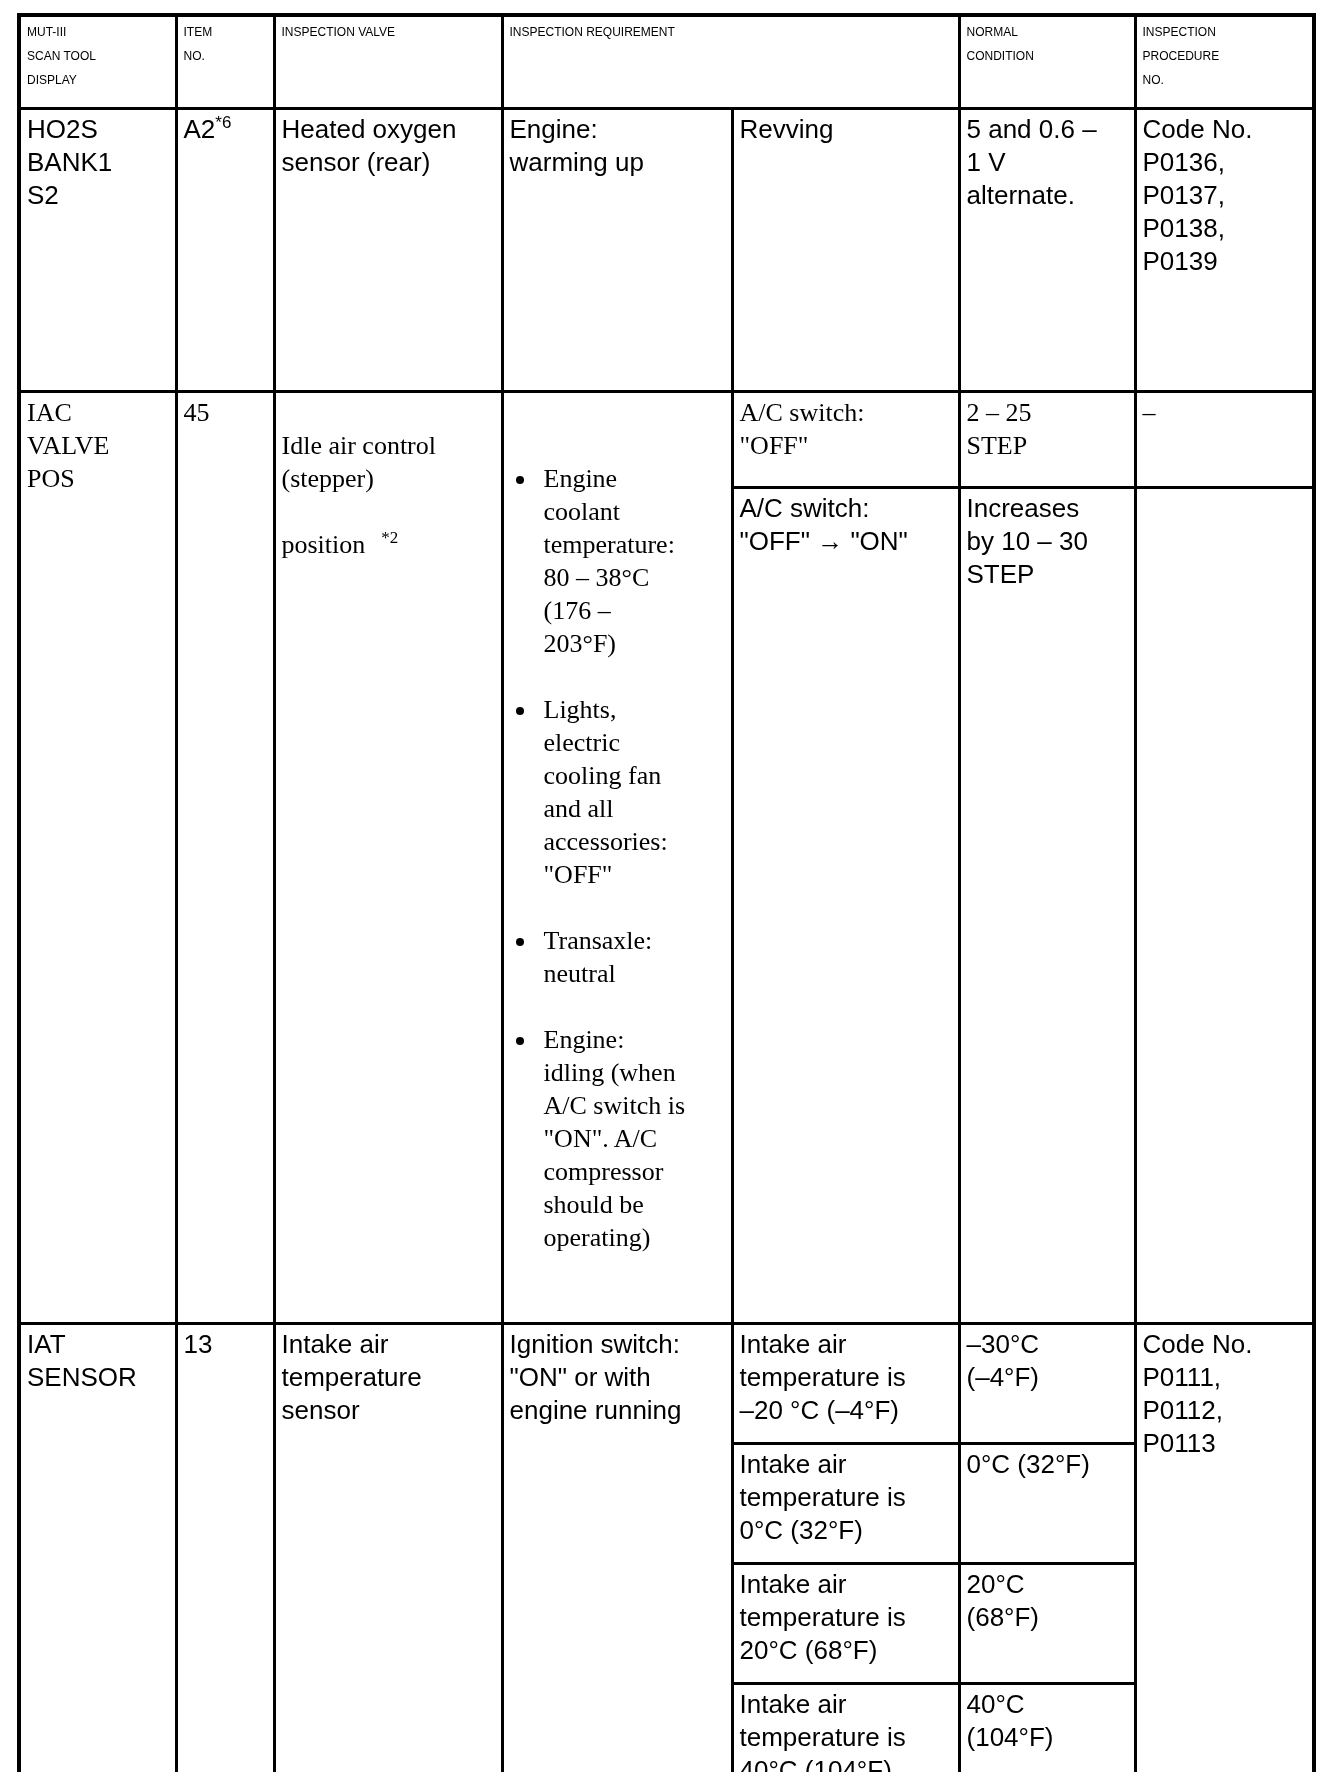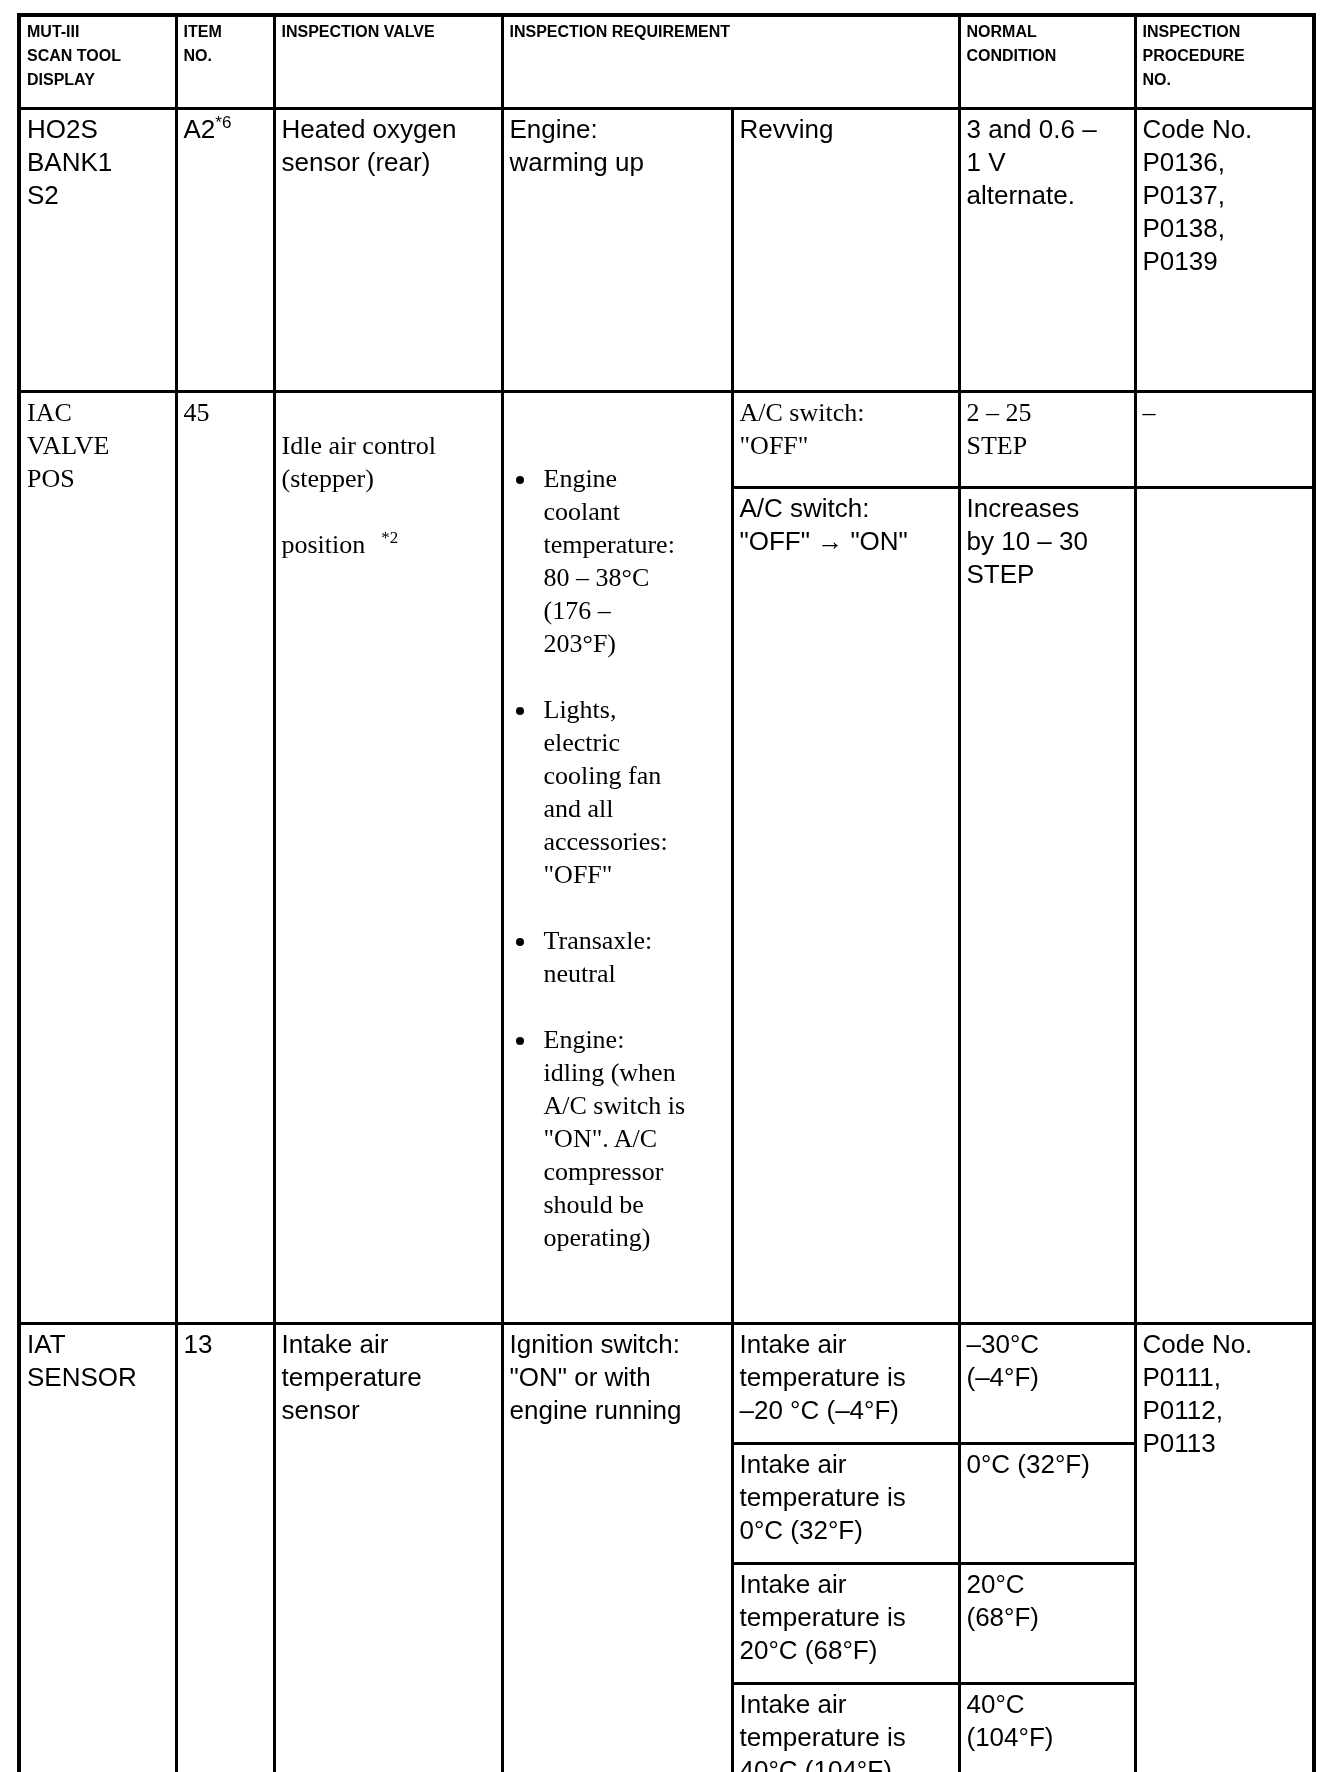--- a/index.html
+++ b/index.html
@@ -31,23 +31,23 @@
   }
   table.spec-table th,
   table.spec-table td {
     border: 3px solid #000000;
     vertical-align: top;
     text-align: left;
     padding: 3px 5px 2px 6px;
     overflow: hidden;
   }
   table.spec-table th {
-    font-size: 16px;
+    font-size: 12px;
     line-height: 24px;
-    font-weight: bold;
+    font-weight: normal;
     white-space: pre-line;
   }
   table.spec-table td {
     font-size: 26px;
     line-height: 33px;
     font-weight: normal;
     white-space: pre-line;
     margin-left: 42px;
   }
   tr.r-head { height: 93px; }
@@ -105,21 +105,21 @@
     <tr class="r1">
       <td>HO2S
 BANK1
 S2</td>
       <td><span>A2</span><sup>*6</sup></td>
       <td>Heated oxygen
 sensor (rear)</td>
       <td>Engine:
 warming up</td>
       <td>Revving</td>
-      <td>3 and 0.6 –
+      <td>5 and 0.6 –
 1 V
 alternate.</td>
       <td>Code No.
 P0136,
 P0137,
 P0138,
 P0139</td>
     </tr>
 
     <tr class="r2a">

